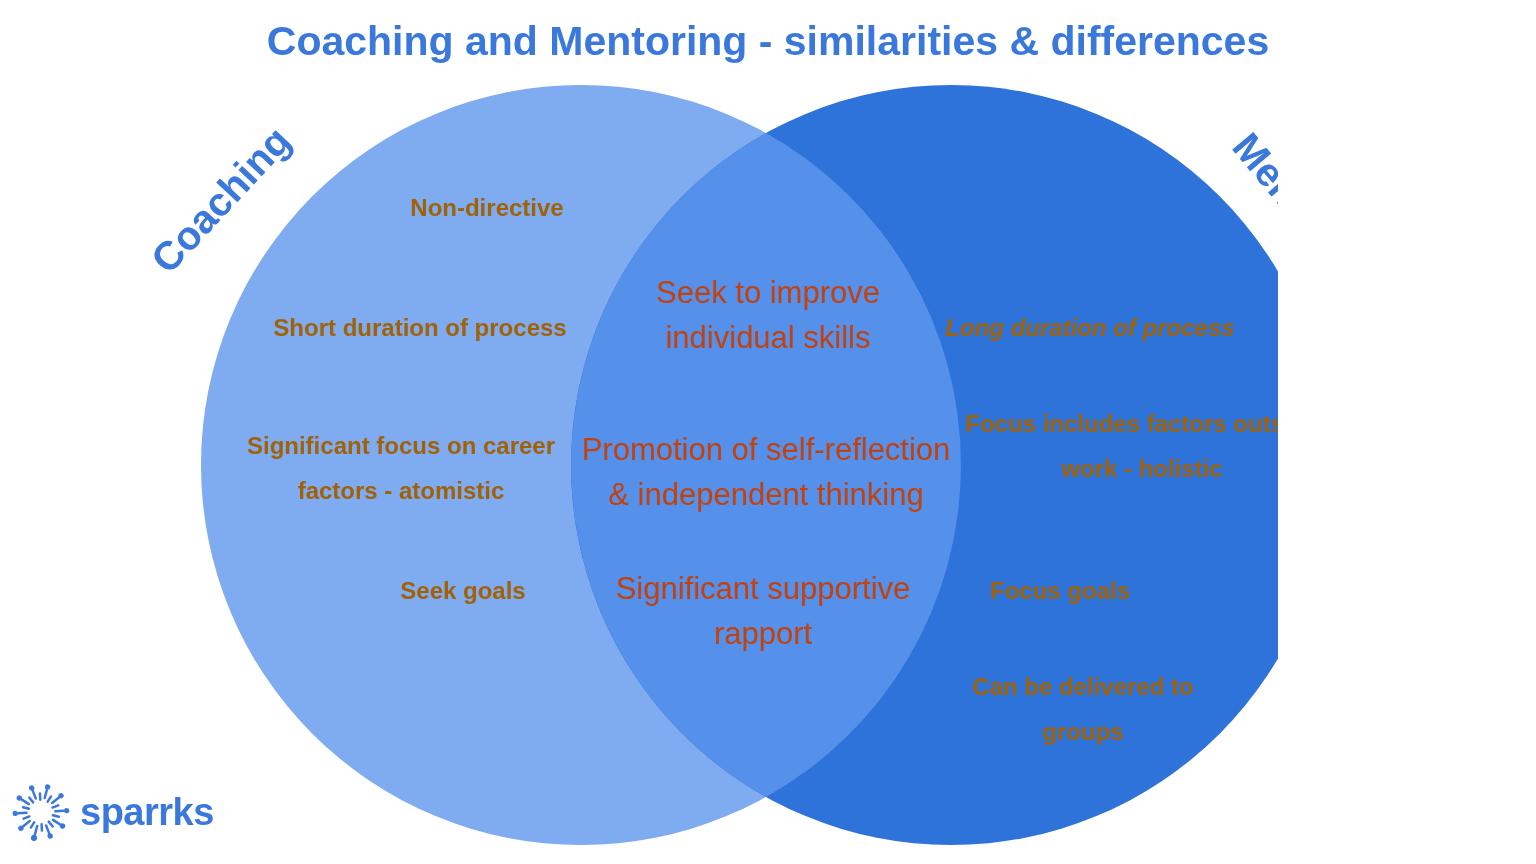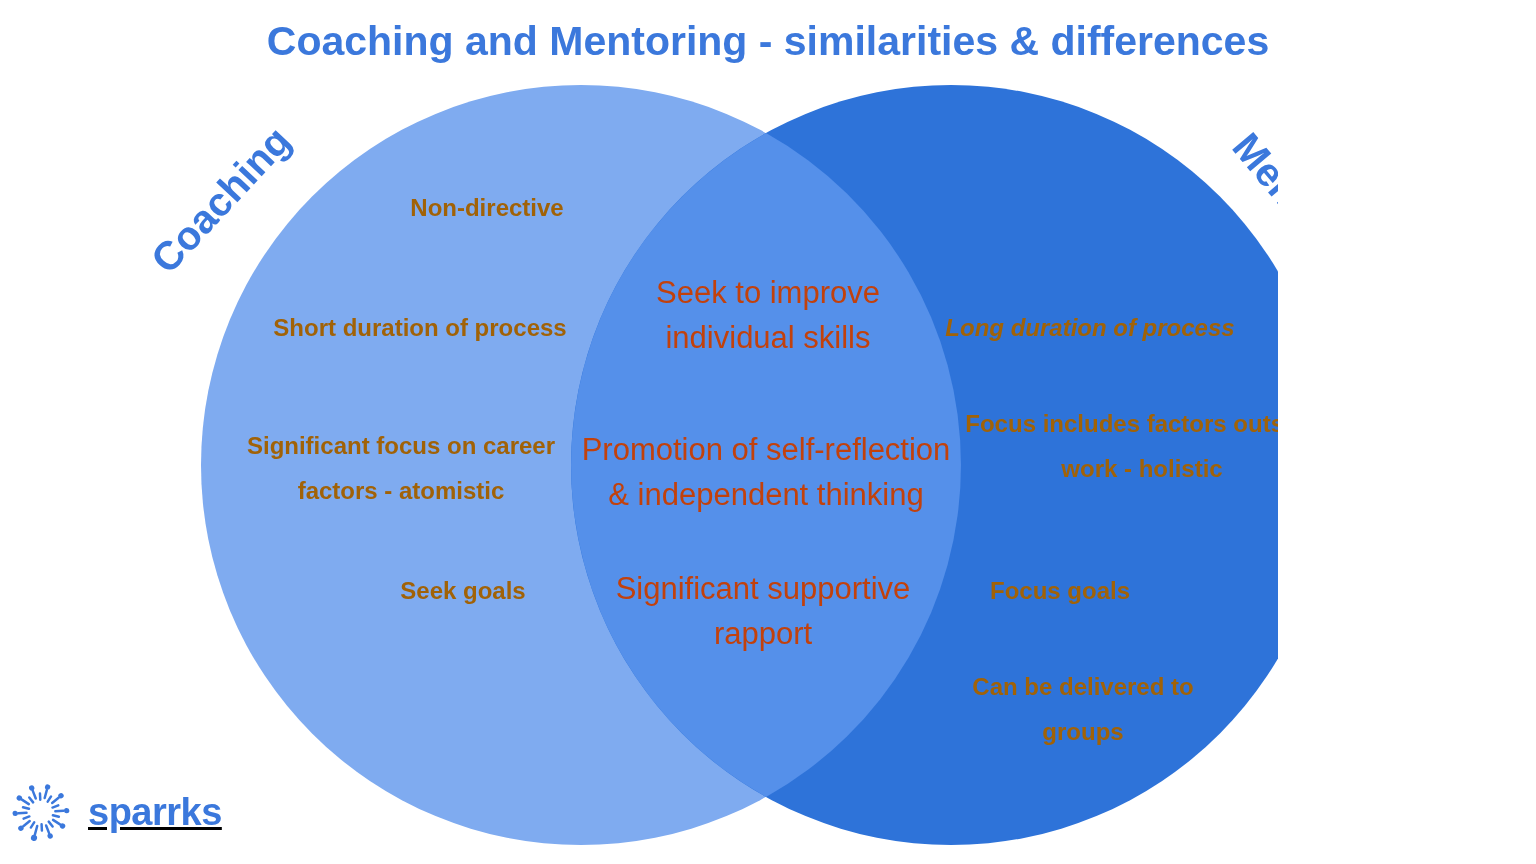--- a/index.html
+++ b/index.html
@@ -62,22 +62,21 @@
     font-size: 31px;
     color: #c2410c;
   }
   .item.nowrap { white-space: nowrap; }
   .logo {
     position: absolute;
     left: 10px;
     top: 778px;
     display: flex;
     align-items: center;
-    gap: 12px;
-    text-decoration: underline;
+    gap: 4px;
   }
   .logo-word {
     font-size: 38px;
     font-weight: 700;
     color: #3b78dc;
     letter-spacing: -0.5px;
   }
 </style>
 </head>
 <body>

